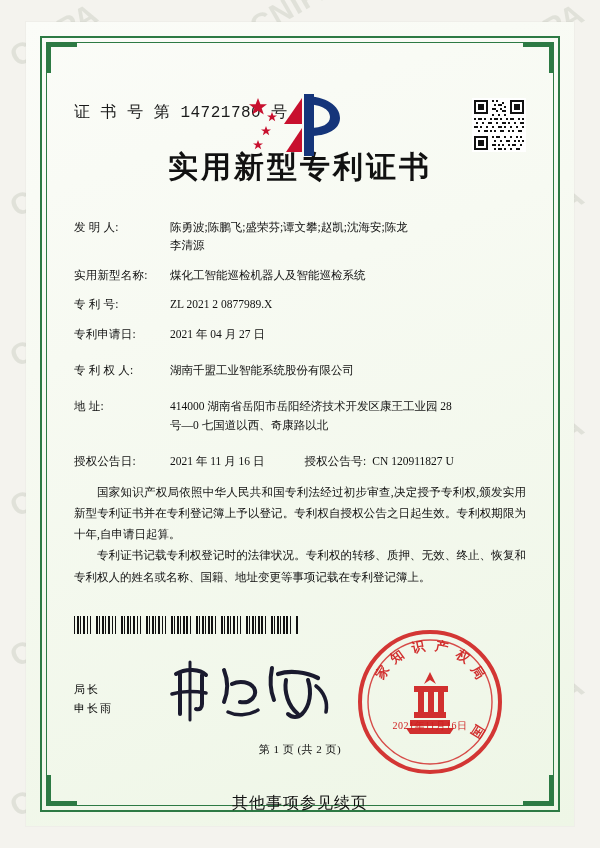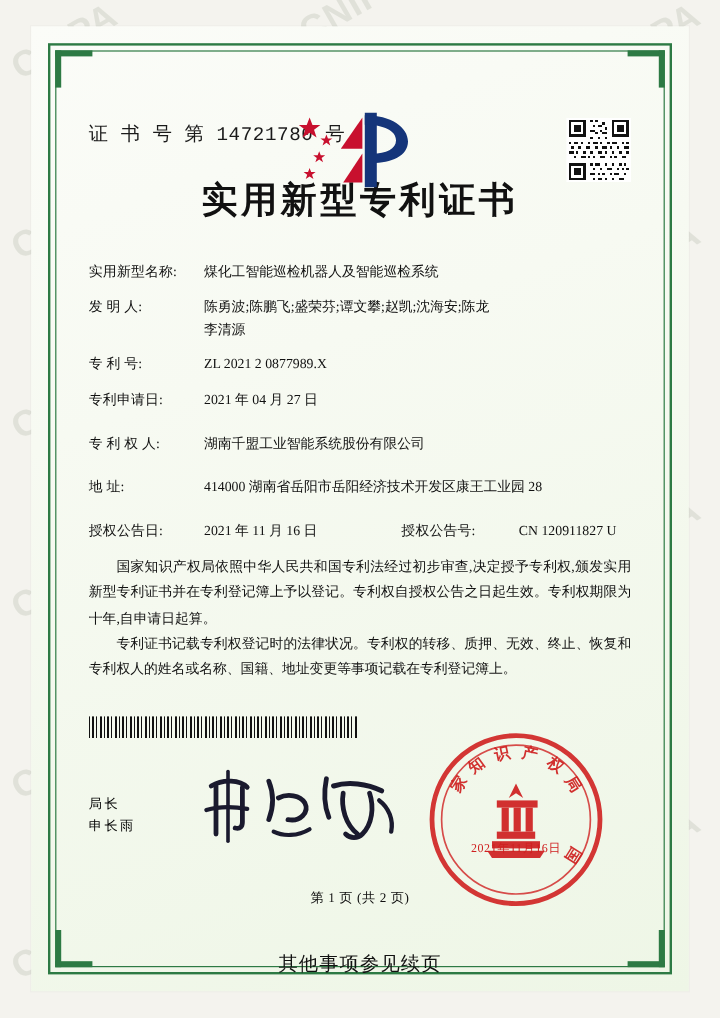--- a/index.html
+++ b/index.html
@@ -101,21 +101,20 @@
   }
   .val{
     flex:1 1 auto;
   }
   .val2{
     margin-left:6px;
   }
   .inline-pair{
     display:flex;
     align-items:flex-start;
-    gap:30px;
   }
   .inline-pair .lbl2{
     white-space:nowrap;
     margin-left:40px;
     letter-spacing:0.2px;
   }
   .para{
     font-size:11.5px;
     line-height:1.85;
     text-align:justify;
@@ -162,21 +161,21 @@
     transform:translate(-50%,-50%);
     color:#cf2020;
     font-size:10px;
     white-space:nowrap;
     letter-spacing:0.5px;
   }
   .pagenum{
     text-align:center;
     font-size:11px;
     color:#111;
-    margin-top:24px;
+    margin-top:6px;
     letter-spacing:0.5px;
   }
   .footnote{
     position:absolute;
     left:0;right:0;bottom:-28px;
     text-align:center;
     font-size:16px;
     color:#111;
     letter-spacing:1px;
   }
@@ -320,51 +319,52 @@
       </svg>
     </div>
 
     <div class="cert-no">证 书 号 第 14721780 号</div>
 
     <div class="title">实用新型专利证书</div>
 
     <div class="fields">
 
       <div class="row">
-        <div class="lbl">实用新型名称:</div>
-        <div class="val">煤化工智能巡检机器人及智能巡检系统</div>
-      </div>
-
-      <div class="row">
         <div class="lbl">发 明 人:</div>
         <div class="val">
           <div>陈勇波;陈鹏飞;盛荣芬;谭文攀;赵凯;沈海安;陈龙</div>
           <div>李清源</div>
         </div>
       </div>
 
       <div class="row">
+        <div class="lbl">实用新型名称:</div>
+        <div class="val">煤化工智能巡检机器人及智能巡检系统</div>
+      </div>
+
+      <div class="row">
         <div class="lbl">专 利 号:</div>
         <div class="val">ZL 2021 2 0877989.X</div>
       </div>
 
       <div class="row">
         <div class="lbl">专利申请日:</div>
         <div class="val">2021 年 04 月 27 日</div>
       </div>
 
       <div class="row" style="margin-top:18px;">
         <div class="lbl">专 利 权 人:</div>
         <div class="val">湖南千盟工业智能系统股份有限公司</div>
       </div>
 
       <div class="row" style="margin-top:18px;">
         <div class="lbl">地 址:</div>
         <div class="val">
           <div>414000 湖南省岳阳市岳阳经济技术开发区康王工业园 28</div>
+          <div>号—0 七国道以西、奇康路以北</div>
         </div>
       </div>
 
       <div class="row" style="margin-top:18px;">
         <div class="lbl">授权公告日:</div>
         <div class="inline-pair" style="flex:1 1 auto;">
           <div>2021 年 11 月 16 日</div>
           <div class="lbl2">授权公告号:</div>
           <div class="val2">CN 120911827 U</div>
         </div>

